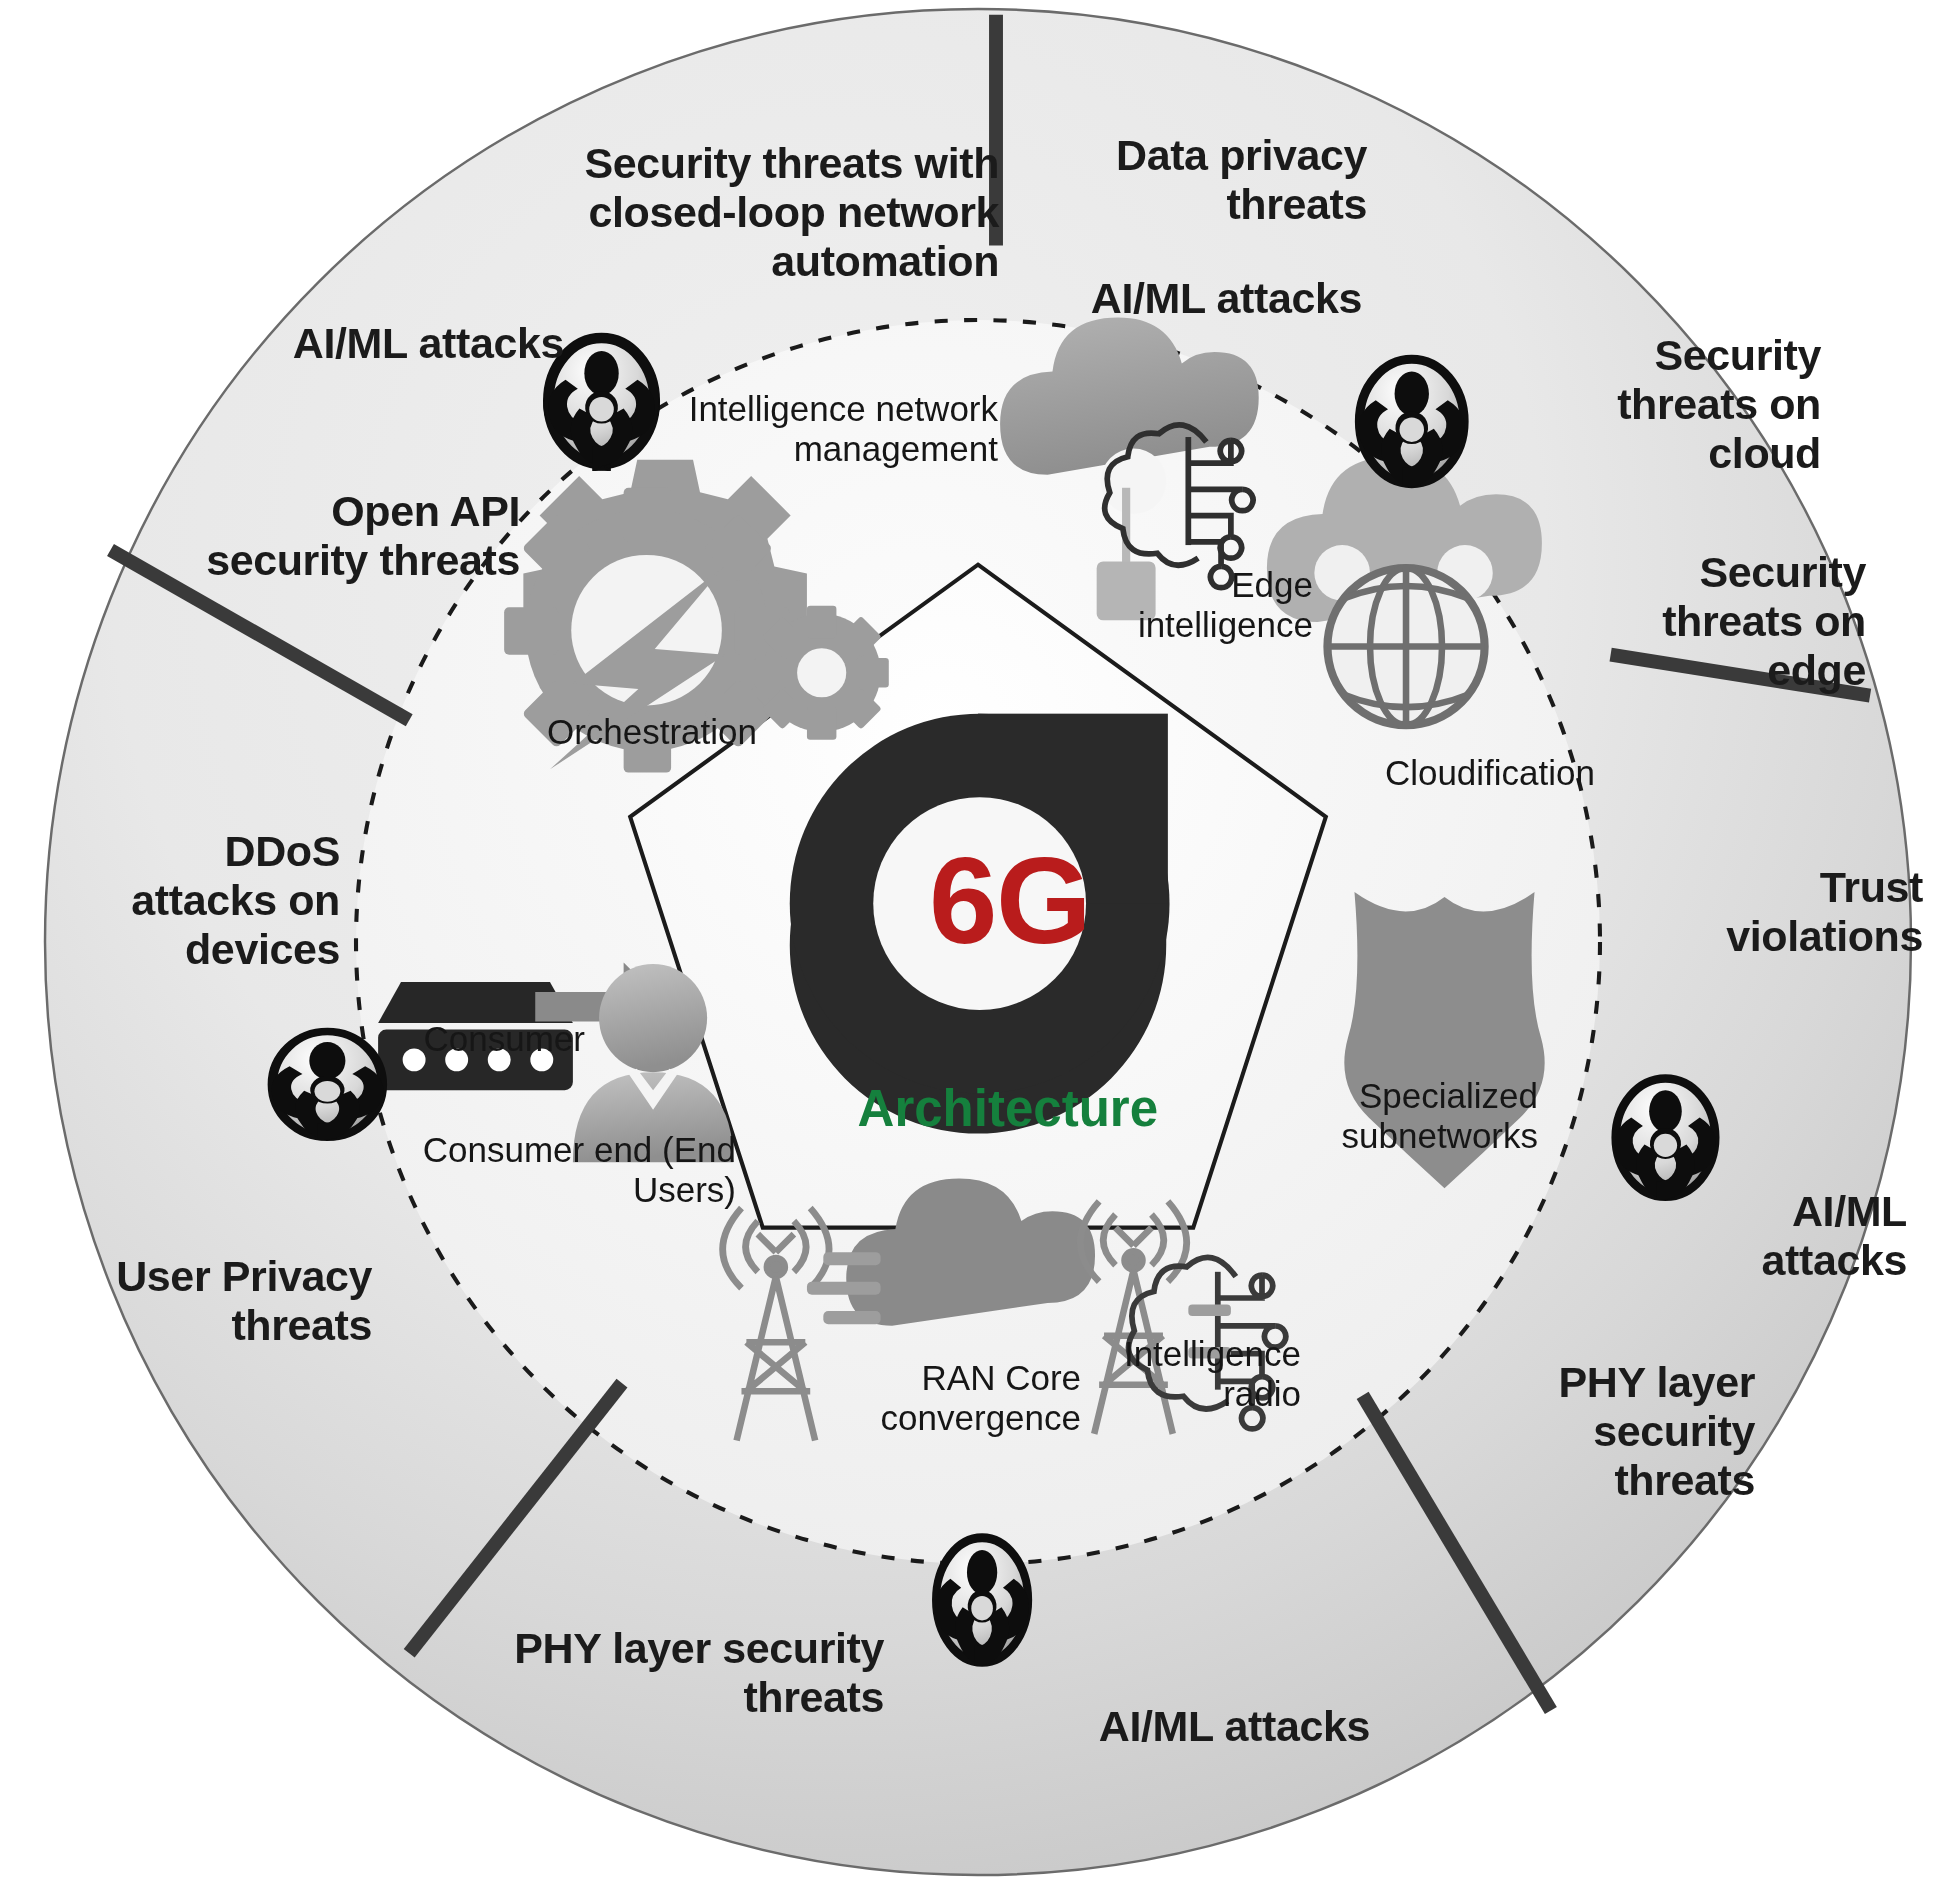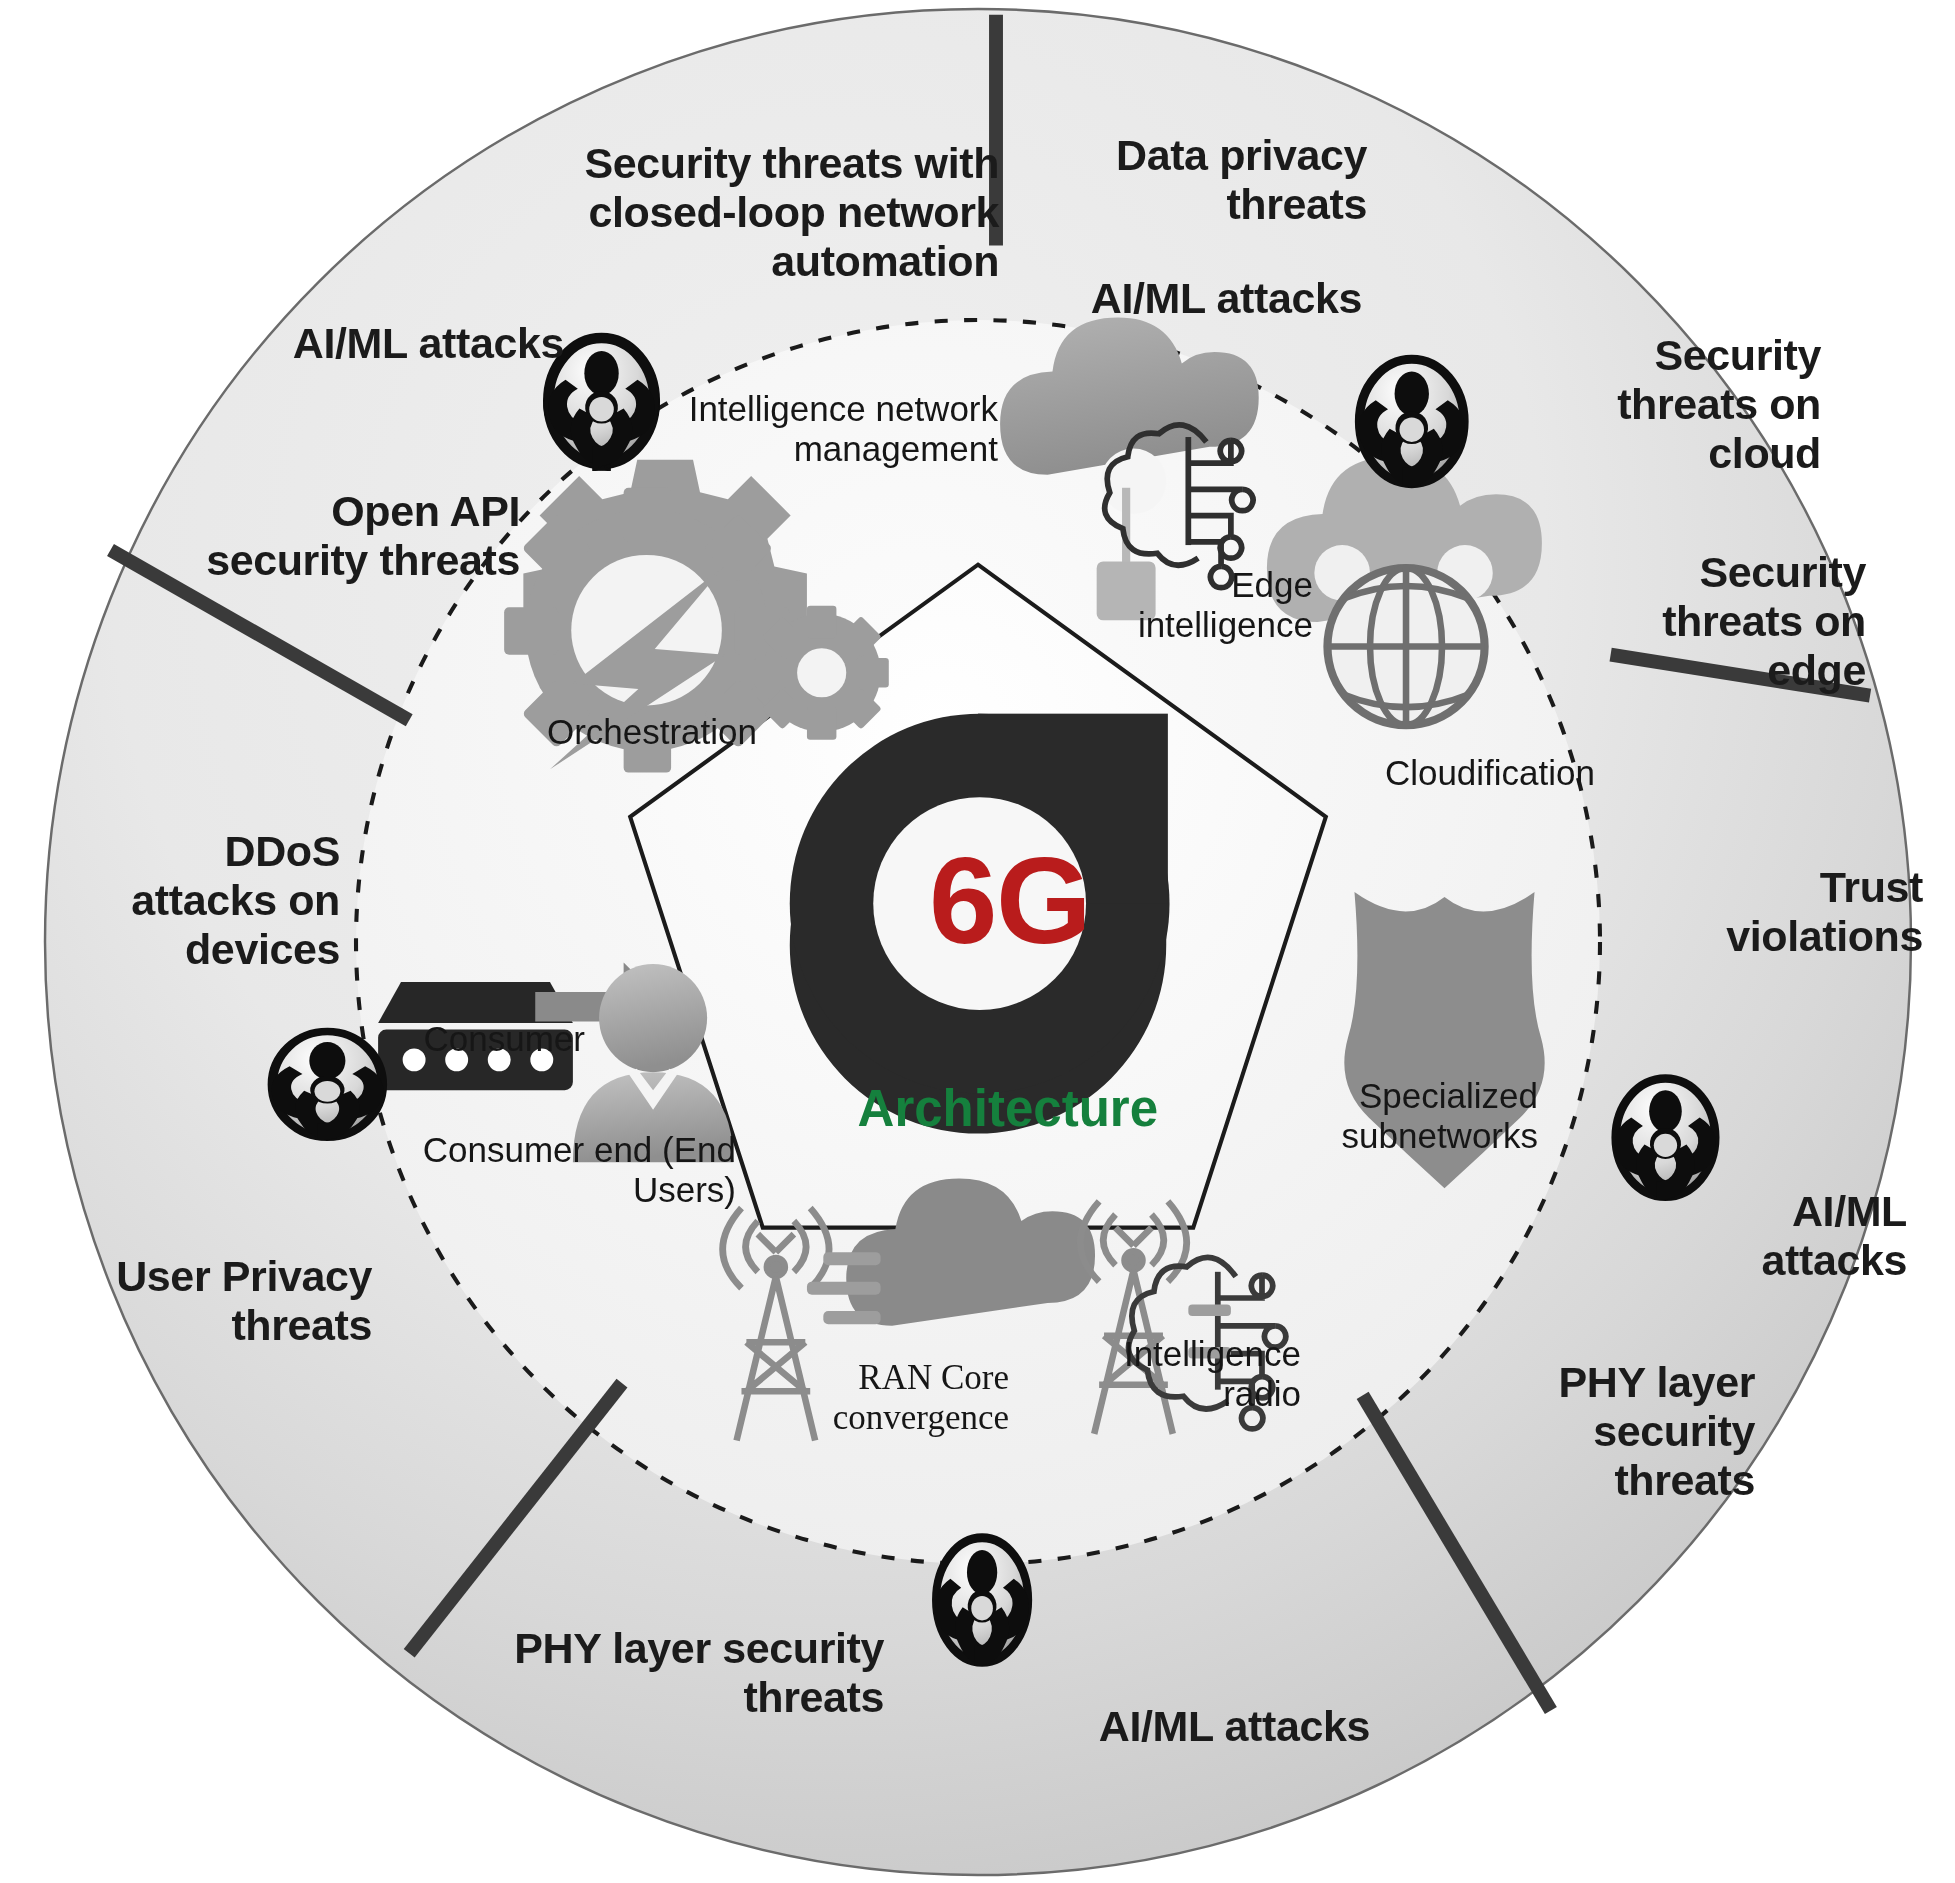--- a/index.html
+++ b/index.html
@@ -346,20 +346,20 @@
   <div class="lbl inner-lbl" style="left:462px; top:712px; width:295px;">Orchestration</div>
 
   <div class="lbl inner-lbl" style="left:1076px; top:565px; width:237px;">Edge intelligence</div>
 
   <div class="lbl inner-lbl" style="left:1309px; top:753px; width:286px;">Cloudification</div>
 
   <div class="lbl inner-lbl" style="left:1268px; top:1076px; width:270px;">Specialized subnetworks</div>
 
   <div class="lbl inner-lbl" style="left:1056px; top:1334px; width:245px;">Intelligence radio</div>
 
-  <div class="lbl inner-lbl" style="left:747px; top:1358px; width:262px;font-family:Liberation Serif, serif;">RAN Core convergence</div>
+  <div class="lbl inner-lbl" style="left:819px; top:1358px; width:262px;">RAN Core convergence</div>
 
   <div class="lbl inner-lbl" style="left:409px; top:1121px; width:327px;margin-top:9px;">Consumer end (End Users)</div>
 
   <div class="lbl inner-lbl" style="left:372px; top:1019px; width:213px;">Consumer</div>
 
 </div>
 
 
 </body></html>

